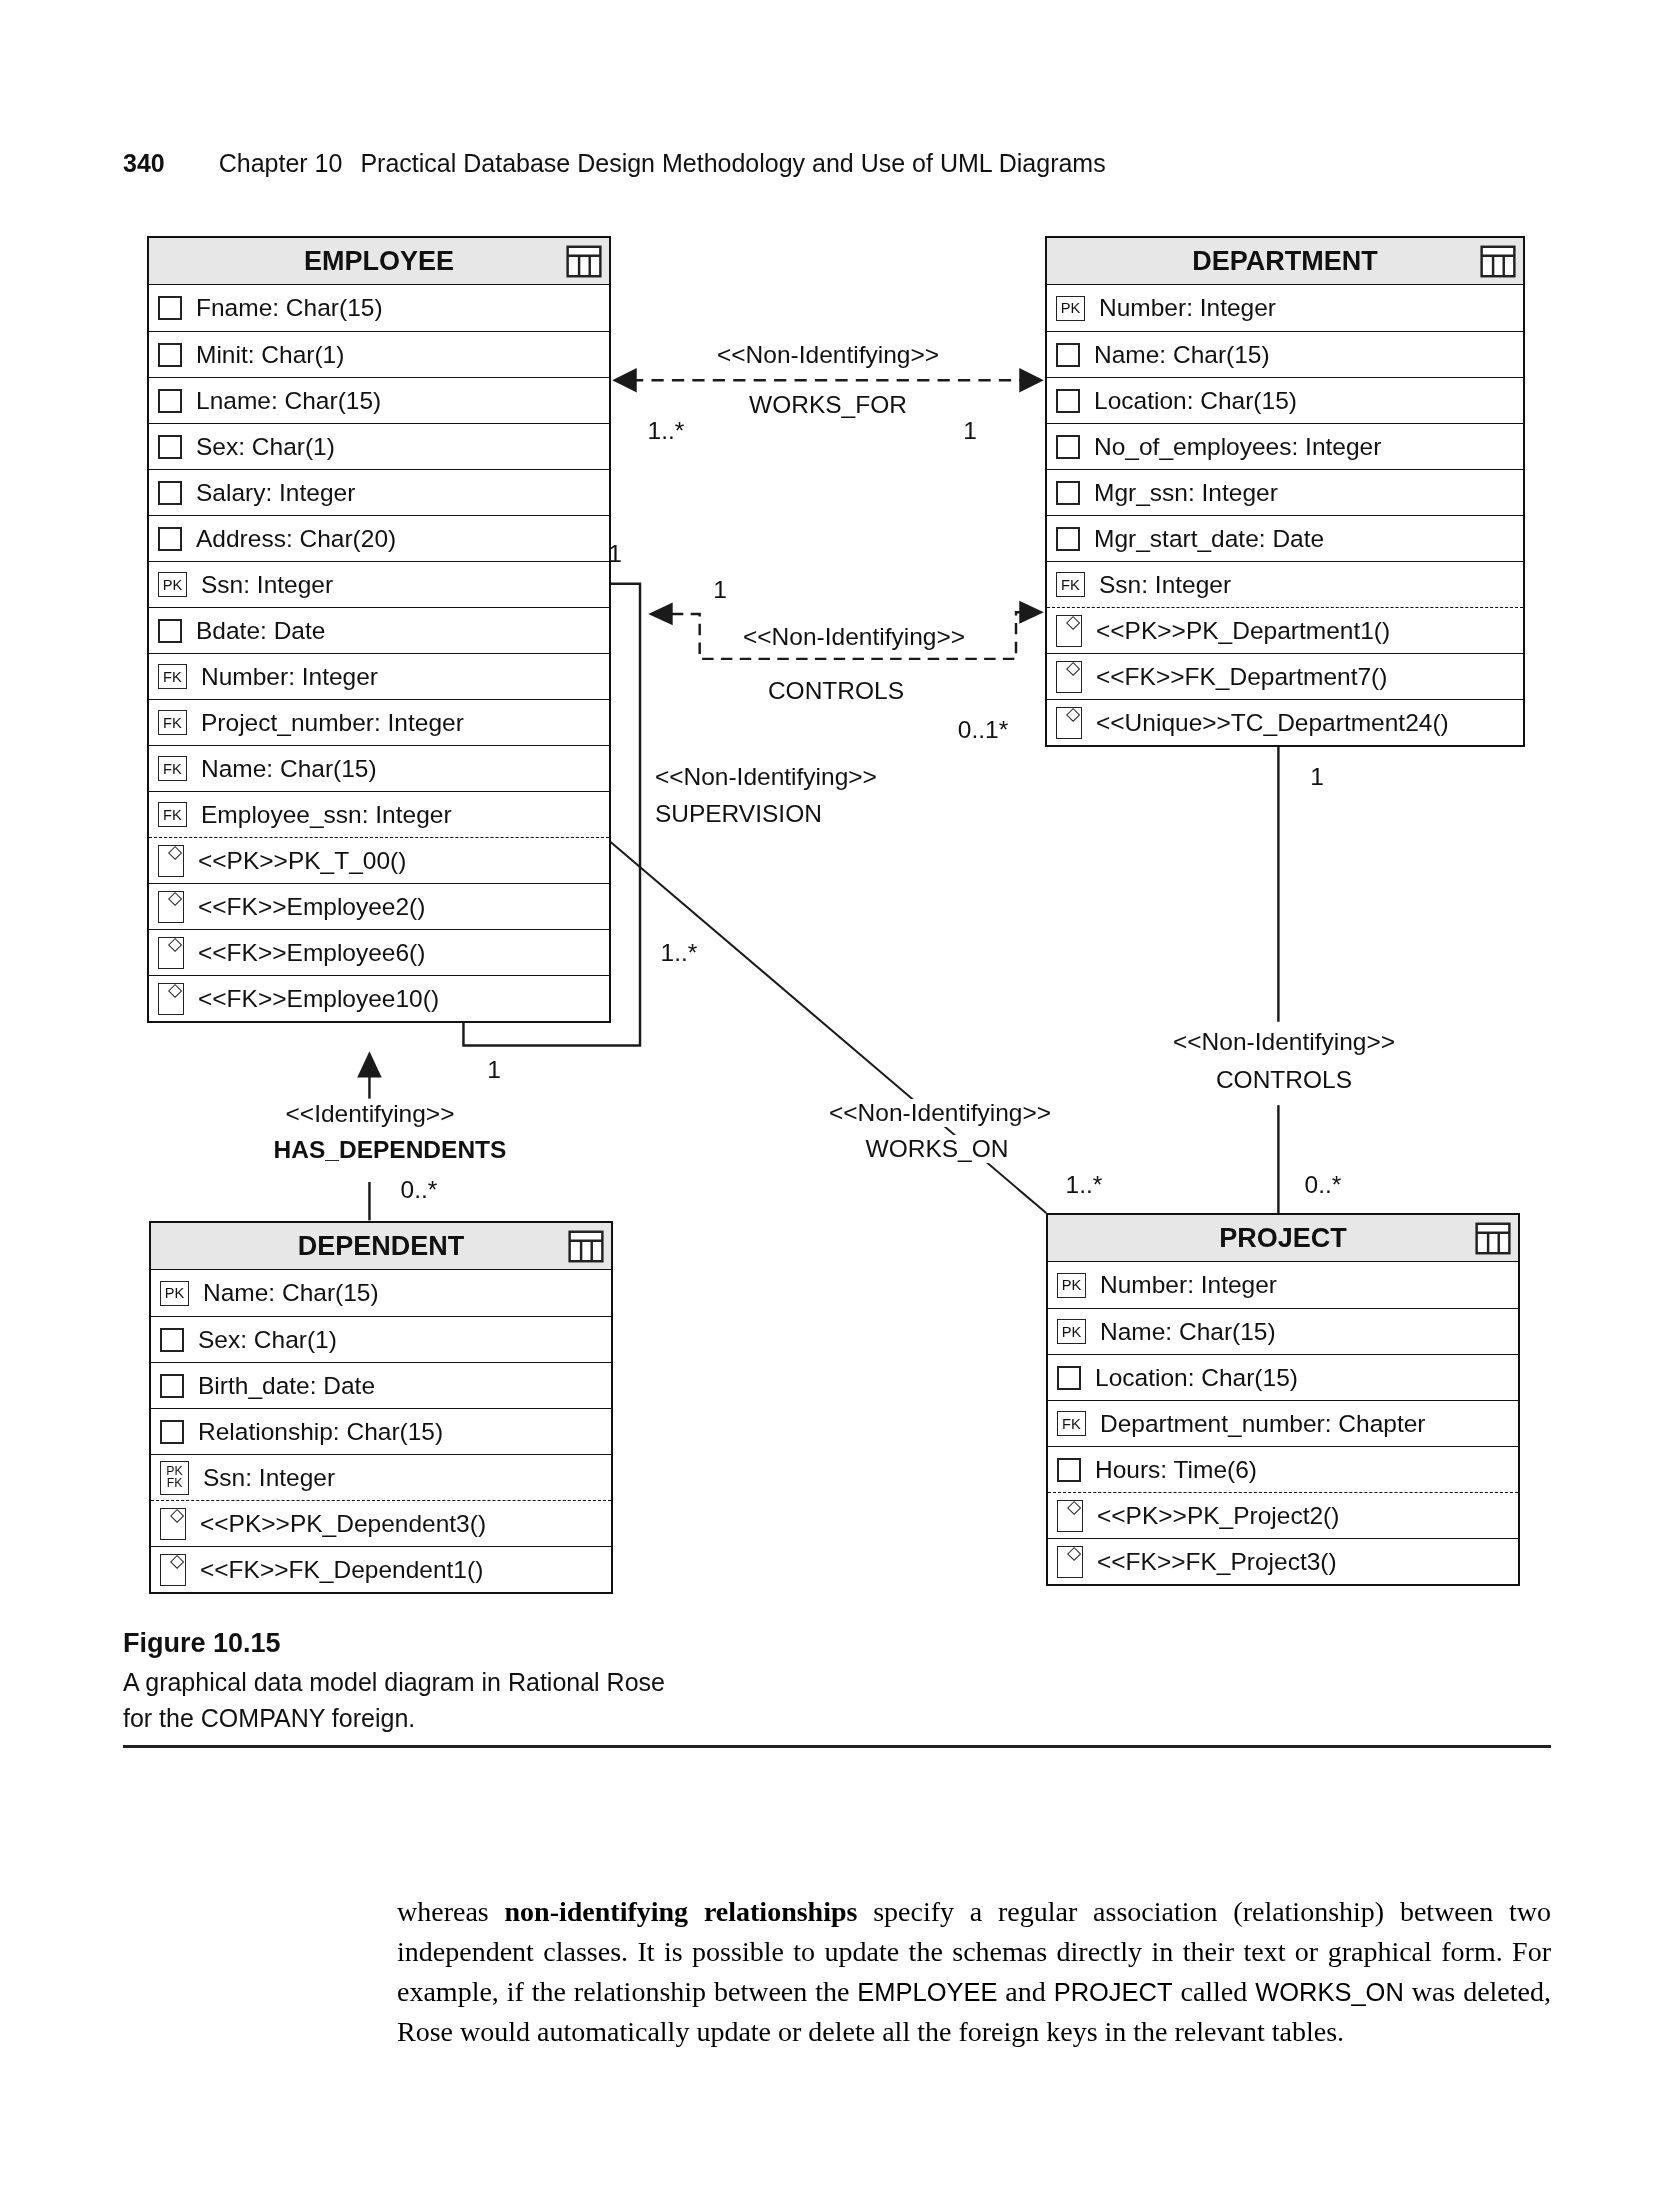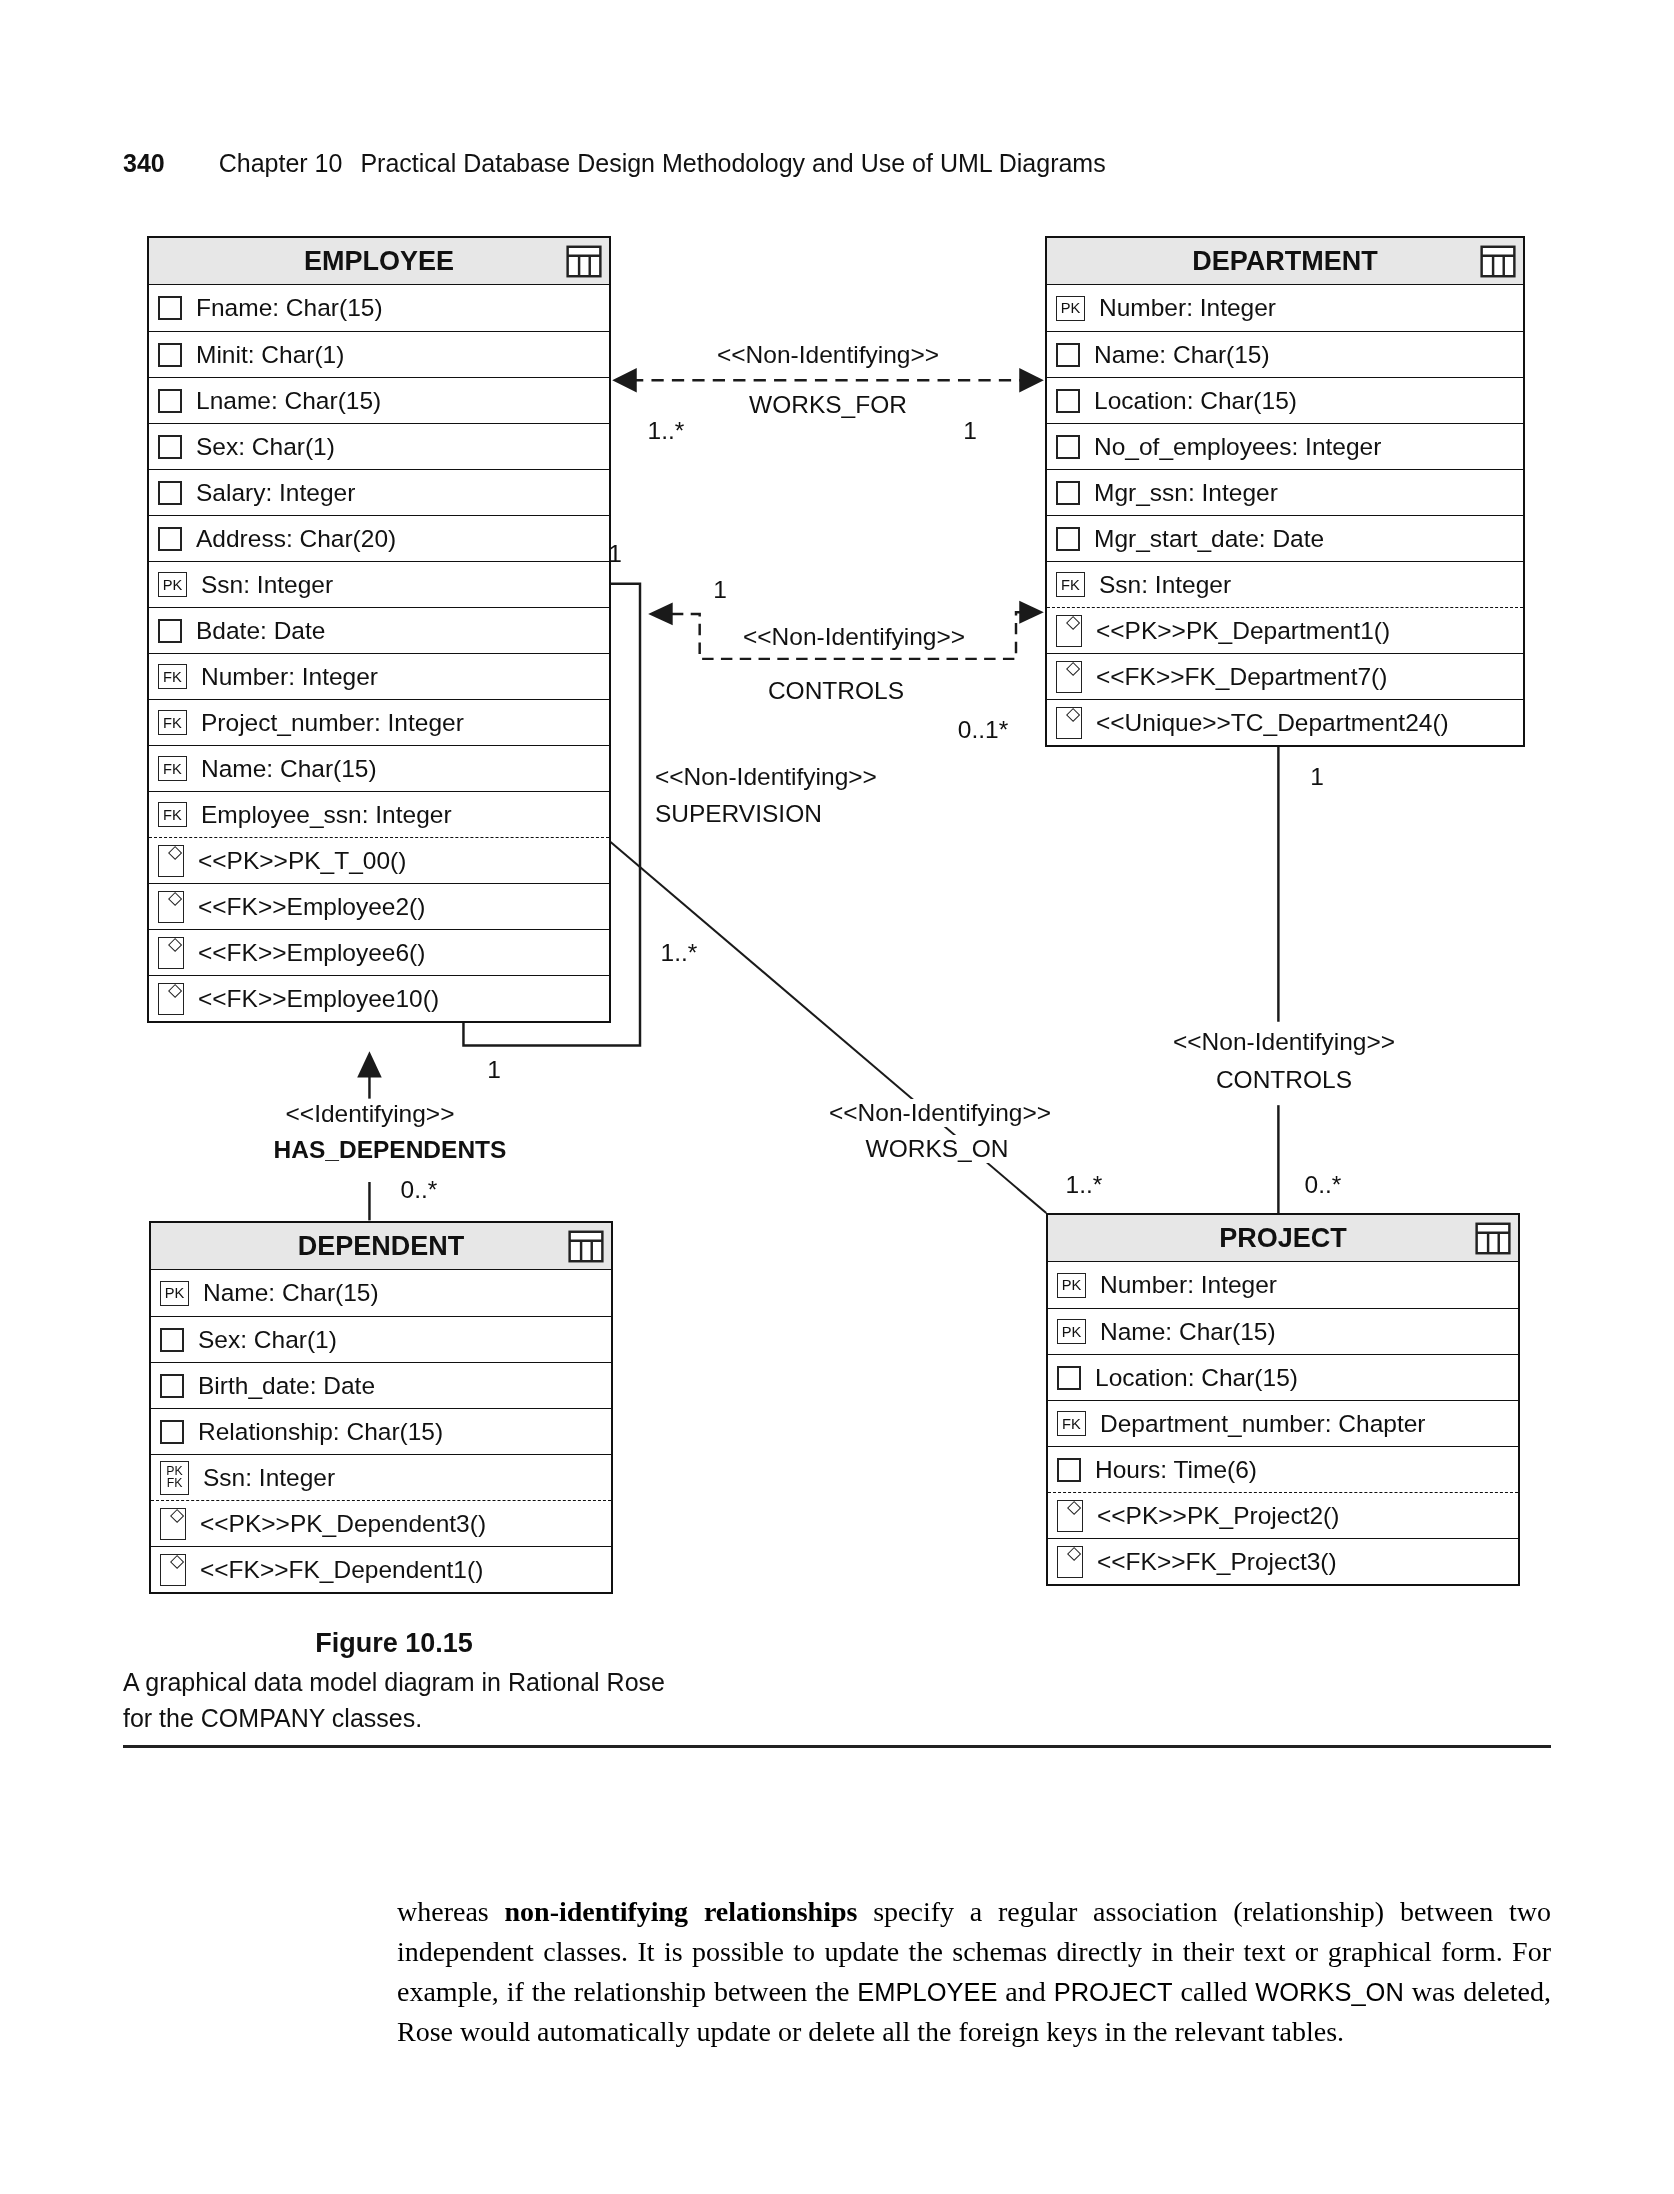--- a/index.html
+++ b/index.html
@@ -34,21 +34,21 @@
 
   
   .rel-label{position:absolute;font-size:24.5px;white-space:nowrap;background:#fff;padding:0 4.9px;}
   .rel-label.ctr{transform:translateX(-50%);}
   .mult{position:absolute;font-size:24.5px;white-space:nowrap;transform:translateX(-50%);}
 
   svg.wires{position:absolute;left:0;top:0;pointer-events:none;}
 
   
   .fig-caption{position:absolute;left:123px;top:1625px;font-size:25px;line-height:36px;}
-  .fig-caption .cap-label{font-weight:bold;font-size:27px;display:block;margin-bottom:3.3px;text-align:center;}
+  .fig-caption .cap-label{font-weight:bold;font-size:27px;display:block;margin-bottom:3.3px;}
   .rule{position:absolute;left:123px;top:1745px;width:1428px;height:2.5px;background:#222;}
 
   
   .body-par{position:absolute;left:397px;top:1864px;width:1154px;
             font-family:"Liberation Serif",serif;font-size:28px;line-height:40px;
             text-align:justify;color:#000;}
   .body-par .bold{font-weight:bold;}
   .body-par .code{font-family:"Liberation Sans",sans-serif;font-size:0.91em;}
 </style>
 </head>
@@ -374,21 +374,21 @@
         <div class="uml-row">
           <span class="row-icon operation-icon"></span>
           <span class="row-label">&lt;&lt;FK&gt;&gt;FK_Project3()</span>
         </div>
       </div>
   </div>
 
   <div class="fig-caption">
     <span class="cap-label">Figure 10.15</span>
     <div>A graphical data model diagram in Rational Rose</div>
-    <div>for the COMPANY classes.</div>
+    <div>for the COMPANY foreign.</div>
   </div>
   <div class="rule"></div>
 
   <p class="body-par">
     
   <span class="plain">whereas </span><span class="bold">non-identifying relationships</span><span class="plain"> specify a regular association (relationship) between two independent classes. It is possible to update the schemas directly in their text or graphical form. For example, if the relationship between the </span><span class="code">EMPLOYEE</span><span class="plain"> and </span><span class="code">PROJECT</span><span class="plain"> called </span><span class="code">WORKS_ON</span><span class="plain"> was deleted, Rose would automatically update or delete all the foreign keys in the relevant tables.</span></p>
 
 </div>
 
 

